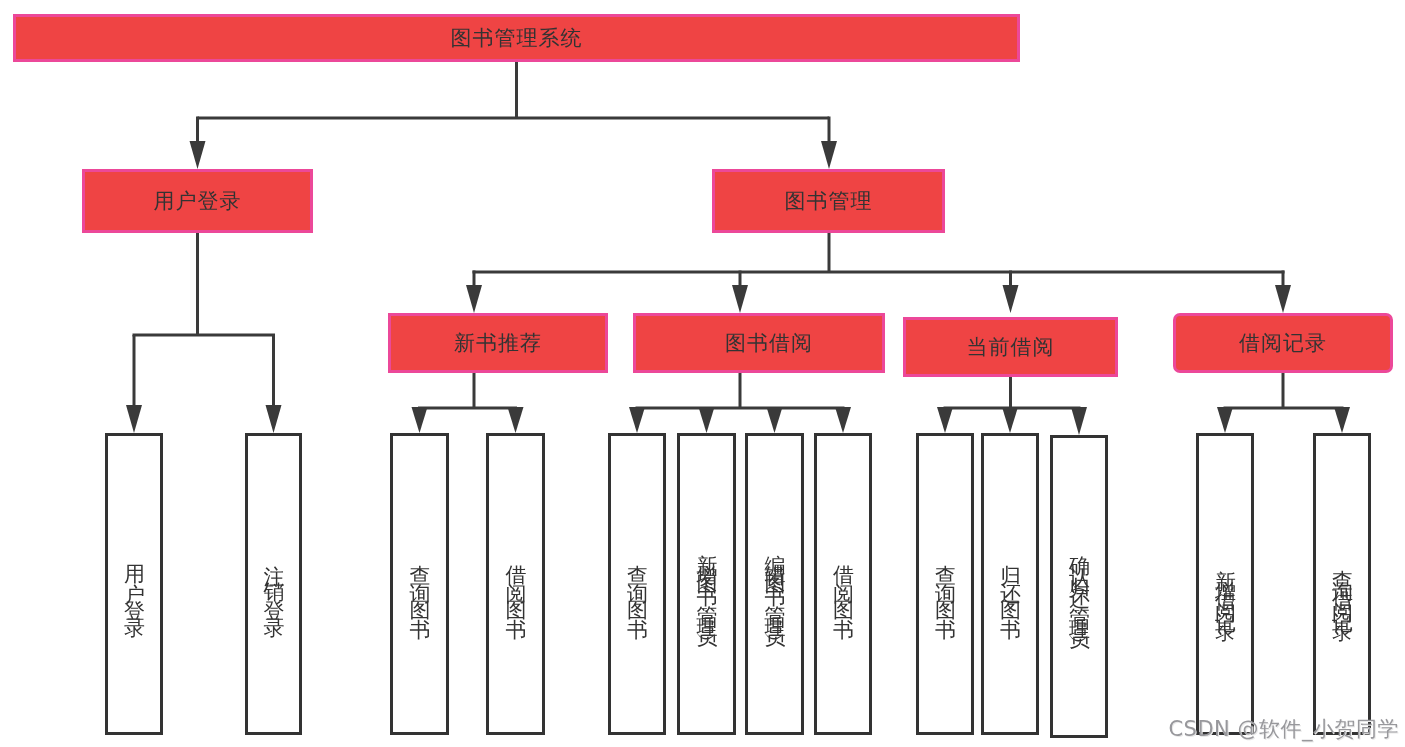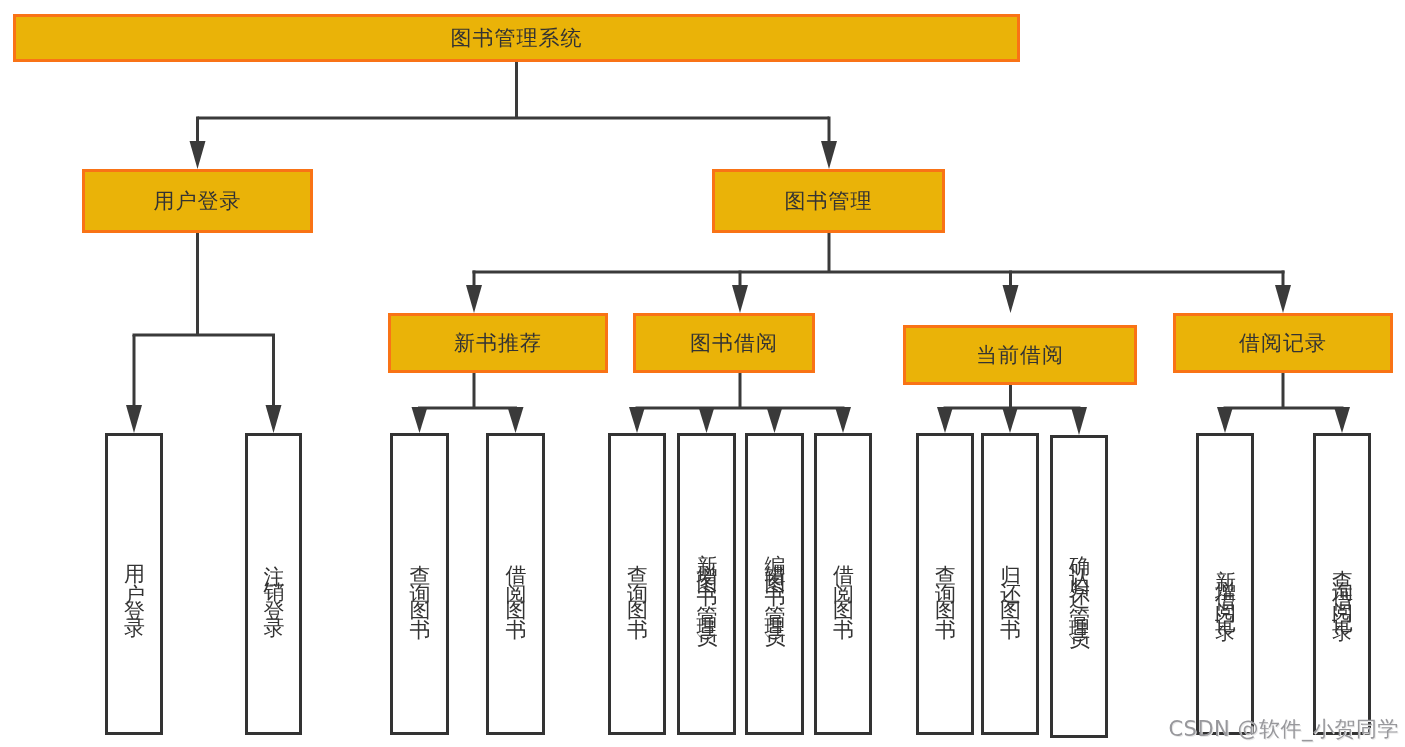--- a/index.html
+++ b/index.html
@@ -13,22 +13,22 @@
   }
   .connectors {
     position: absolute;
     inset: 0;
     width: 1405px;
     height: 747px;
   }
   .node {
     position: absolute;
     box-sizing: border-box;
-    border: 3px solid #f97316;
-    background: #eab308;
+    border: 3px solid #ec4899;
+    background: #ef4444;
     display: flex;
     align-items: center;
     justify-content: center;
     color: #333333;
     font-size: 21px;
     letter-spacing: 1px;
     z-index: 2;
   }
   .leaf {
     position: absolute;
@@ -136,27 +136,27 @@
   <div class="node" style="left:82px; top:169px; width:231px; height:64px;">
     <span>用户登录</span>
   </div>
   <div class="node" style="left:712px; top:169px; width:233px; height:64px;text-align:right;">
     <span>图书管理</span>
   </div>
 
   <div class="node" style="left:364px; top:313px; width:220px; height:60px;margin-left:24px;">
     <span>新书推荐</span>
   </div>
-  <div class="node" style="left:633px; top:313px; width:182px; height:60px;padding-left:20px;">
+  <div class="node" style="left:633px; top:313px; width:252px; height:60px;padding-left:20px;">
     <span>图书借阅</span>
   </div>
-  <div class="node" style="left:903px; top:325px; width:234px; height:60px;">
+  <div class="node" style="left:903px; top:317px; width:215px; height:60px;">
     <span>当前借阅</span>
   </div>
-  <div class="node" style="left:1173px; top:313px; width:220px; height:60px;">
+  <div class="node" style="left:1173px; top:313px; width:220px; height:60px;border-radius:7px;">
     <span>借阅记录</span>
   </div>
 
   <div class="leaf short" style="left:105px; top:433px; width:58px; height:302px;">
     <span>用户登录</span>
   </div>
   <div class="leaf short" style="left:245px; top:433px; width:57px; height:302px;">
     <span>注销登录</span>
   </div>
 

